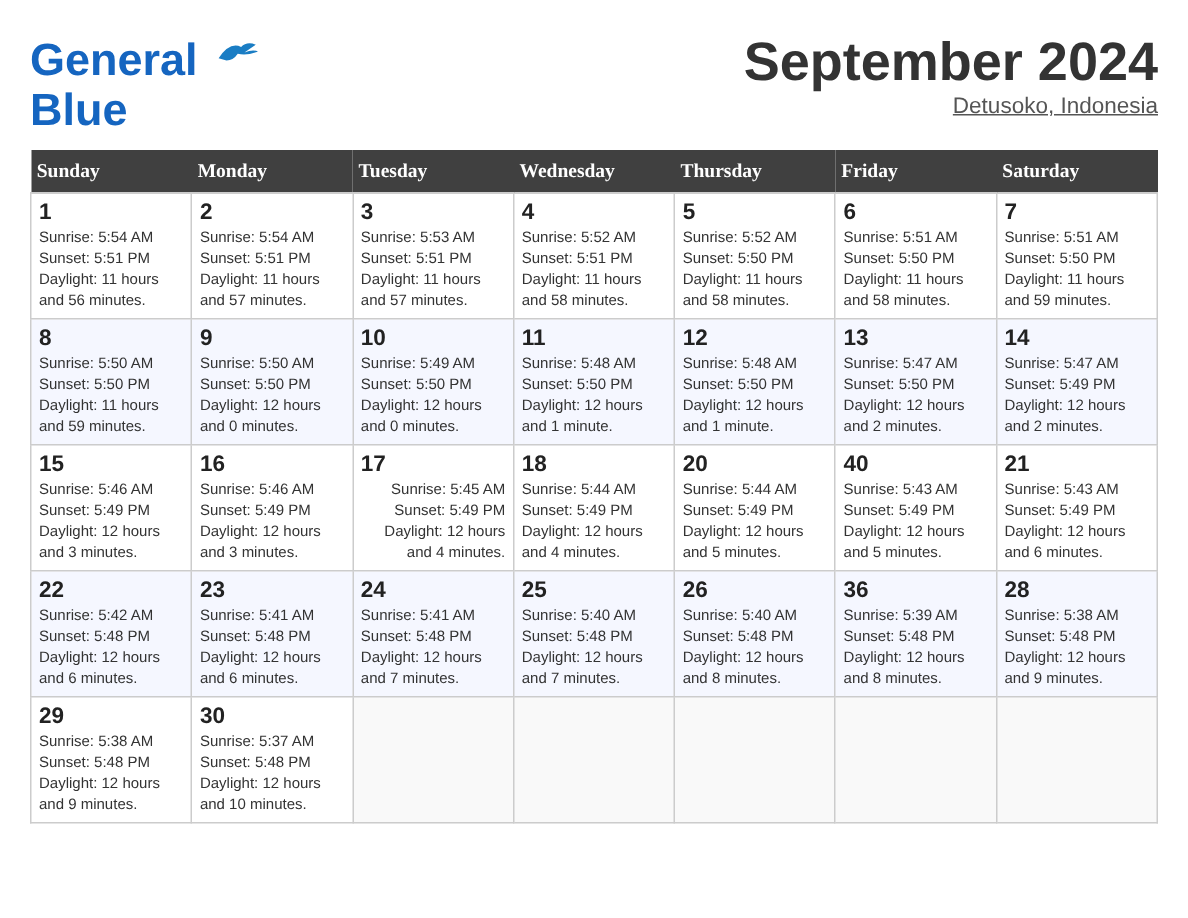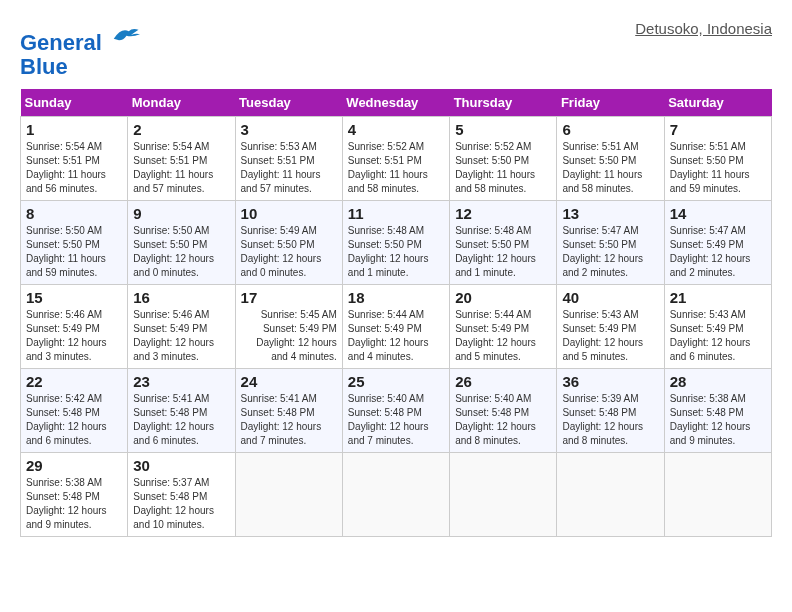--- a/index.html
+++ b/index.html
@@ -14,21 +14,21 @@
       display: flex;
       justify-content: space-between;
       align-items: flex-start;
       margin-bottom: 10px;
     }
     .logo {
       display: flex;
       align-items: center;
     }
     .logo-text {
-      font-size: 22px;
+      font-size: 30px;
       font-weight: bold;
       color: #333;
       line-height: 1.1;
     }
     .logo-text span {
       color: #1565c0;
     }
     .logo-bird {
       width: 30px;
       height: 30px;
@@ -46,26 +46,27 @@
       font-size: 15px;
       color: #555;
       text-decoration: underline;
     }
     table {
       width: 100%;
       border-collapse: collapse;
       font-size: 11px;
     }
     th {
-      background-color: #a21caf;
+      background-color: #404040;
       color: #fff;
       padding: 6px 4px;
       text-align: left;
       font-size: 13px;
       font-weight: bold;
+      font-family: Liberation Serif, serif;
     }
     td {
       border: 1px solid #ccc;
       vertical-align: top;
       padding: 4px 5px;
       width: 106px;
       min-height: 80px;
       background: #fff;
     }
     tr:nth-child(even) td {
@@ -96,20 +97,21 @@
       <div class="logo-text">
         <span>General</span>
         <svg class="logo-bird" viewBox="0 0 40 30">
           <path d="M5,20 Q15,5 25,10 Q30,5 38,8 Q32,12 28,15 Q35,12 40,14 Q30,18 22,16 Q18,22 12,22 Z" fill="#1a7dc4"></path>
         </svg>
       </div>
       <div class="logo-text"><span style="color:#1565c0;">Blue</span></div>
     </div>
   </div>
   <div class="title-block">
+    <div class="month-title">September 2024</div>
     <div class="location">Detusoko, Indonesia</div>
   </div>
 </div>
 
 <table>
   <thead>
     <tr>
     <th>Sunday</th>
         <th>Monday</th>
         <th>Tuesday</th>

